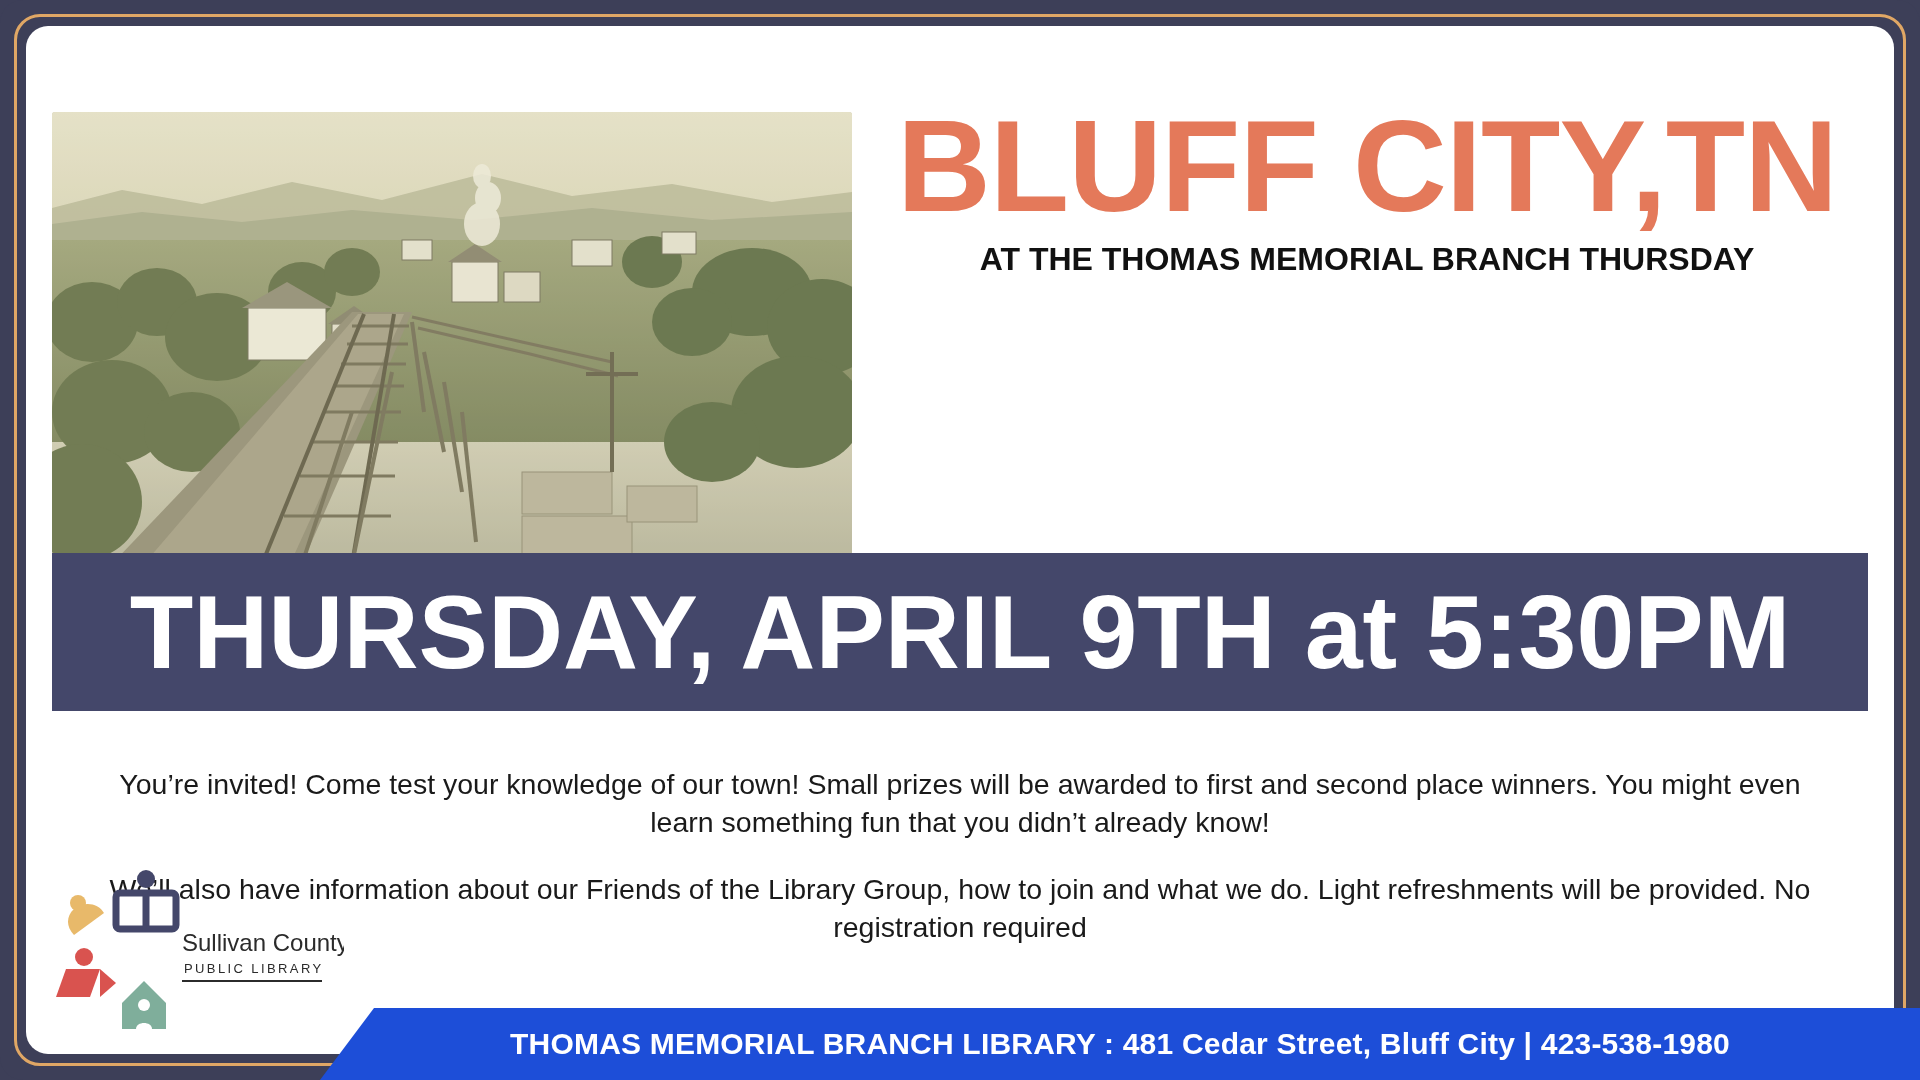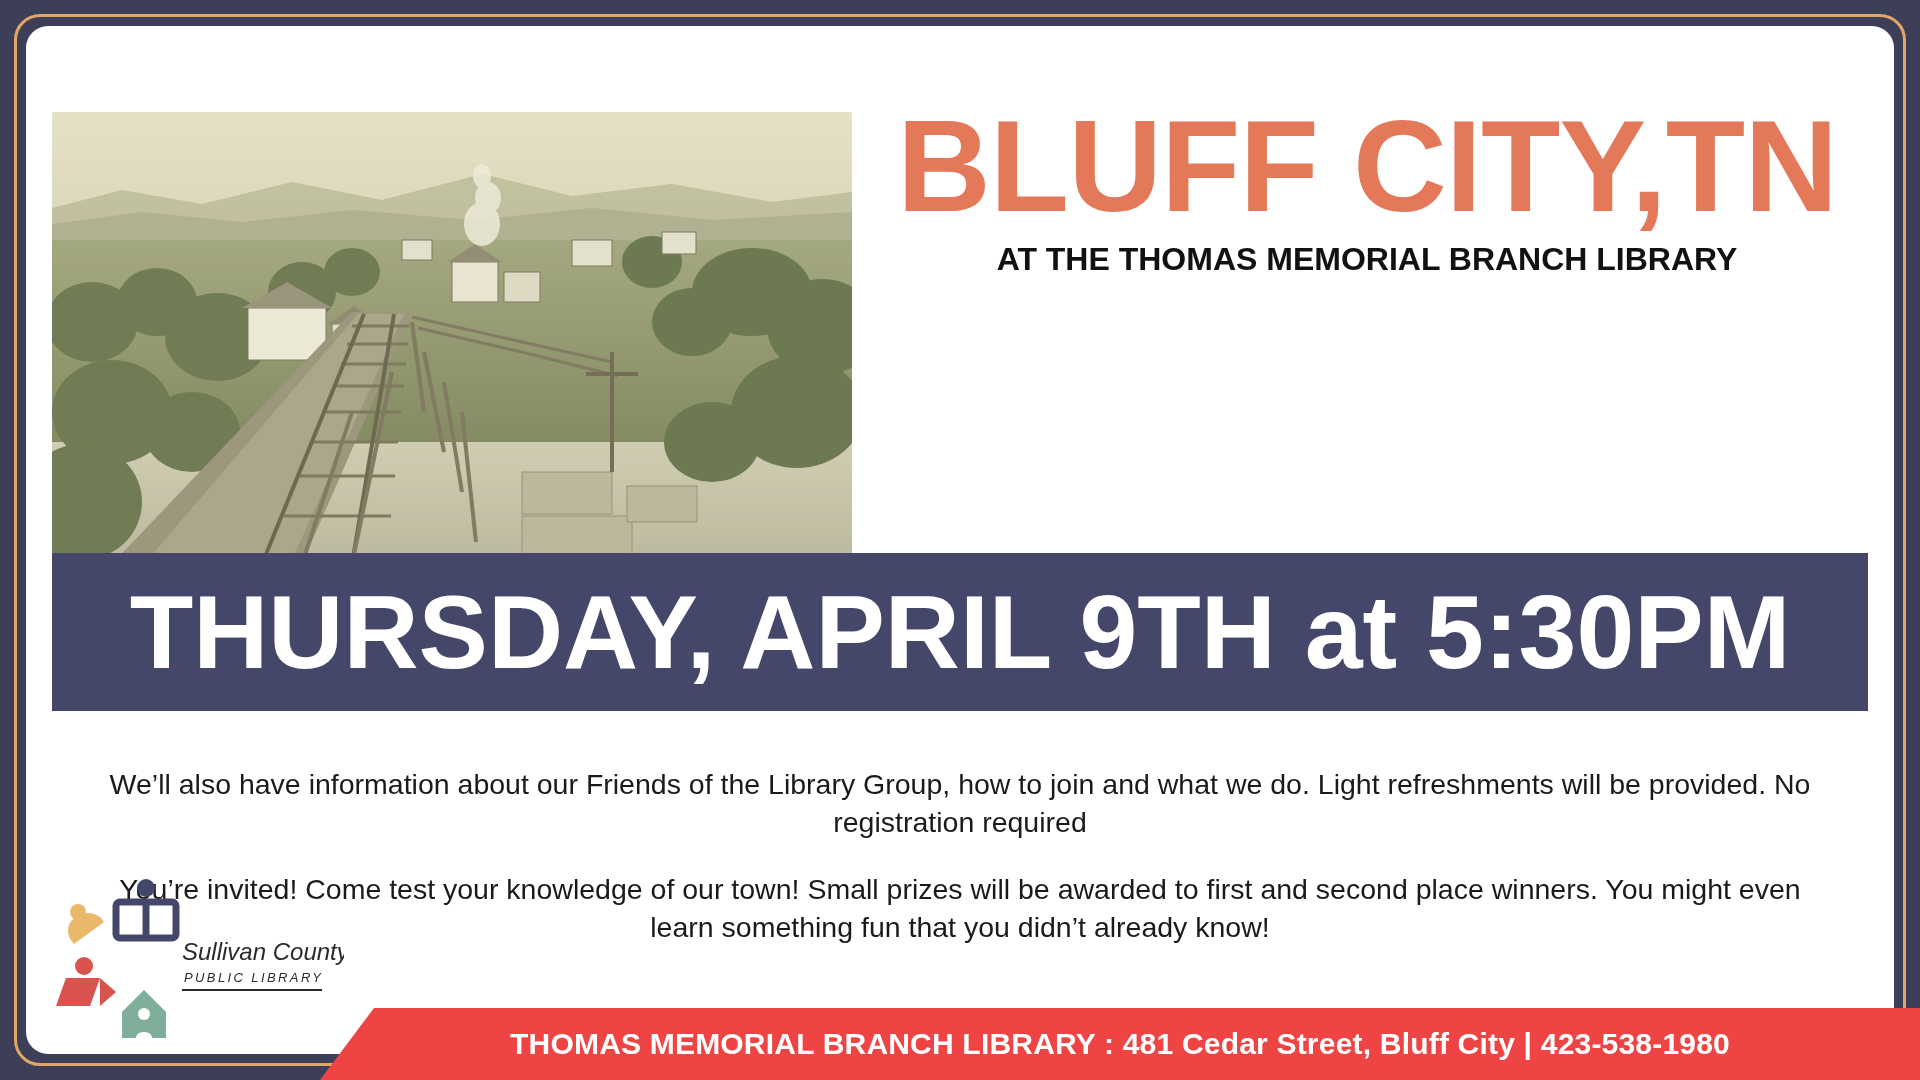--- a/index.html
+++ b/index.html
@@ -138,35 +138,34 @@
     margin: 0 0 30px 0;
     font-size: 28.5px;
     line-height: 1.32;
   }
   .body-copy p:last-child { margin-bottom: 0; }
 
   
   .logo {
     position: absolute;
     left: 18px;
-    bottom: 12px;
+    bottom: 21px;
     width: 300px;
     height: 180px;
-    font-style: italic;
   }
   .logo svg { display: block; width: 100%; height: 100%; }
 
   
   .address-bar {
     position: absolute;
     left: 320px;
     right: 0;
     bottom: 0;
     height: 72px;
-    background: #ef4444;
+    background: #1d4ed8;
     display: flex;
     align-items: center;
     justify-content: center;
     clip-path: polygon(54px 0, 100% 0, 100% 100%, 0 100%);
   }
   .address-text {
     color: #ffffff;
     font-weight: bold;
     font-size: 30px;
     letter-spacing: 0.2px;
@@ -298,30 +297,30 @@
 
         <rect x="0" y="0" width="800" height="452" fill="none"></rect>
         <rect x="0" y="0" width="800" height="452" fill="#d8cfa8" opacity="0.18"></rect>
       </svg>
     </div>
 
     <div class="title-block">
       <div class="big-title">
         <span class="l1">BLUFF CITY,TN</span>
       </div>
-      <div class="at-library">AT THE THOMAS MEMORIAL BRANCH LIBRARY</div>
+      <div class="at-library">AT THE THOMAS MEMORIAL BRANCH THURSDAY</div>
     </div>
 
     <div class="date-bar">
       <span class="date-text">THURSDAY, APRIL 9TH at 5:30PM</span>
     </div>
 
     <div class="body-copy">
+      <p>You’re invited! Come test your knowledge of our town! Small prizes will be awarded to first and second place winners. You might even learn something fun that you didn’t already know!</p>
       <p>We’ll also have information about our Friends of the Library Group, how to join and what we do. Light refreshments will be provided. No registration required</p>
-      <p>You’re invited! Come test your knowledge of our town! Small prizes will be awarded to first and second place winners. You might even learn something fun that you didn’t already know!</p>
     </div>
 
     <div class="logo">
       <svg viewBox="0 0 300 180">
 
         <g>
           <path d="M30,56 c10,-8 24,-6 30,4 l-30,22 c-8,-8 -8,-19 0,-26 Z" fill="#e8b96a"></path>
           <circle cx="34" cy="50" r="8" fill="#e8b96a"></circle>
         </g>
 

